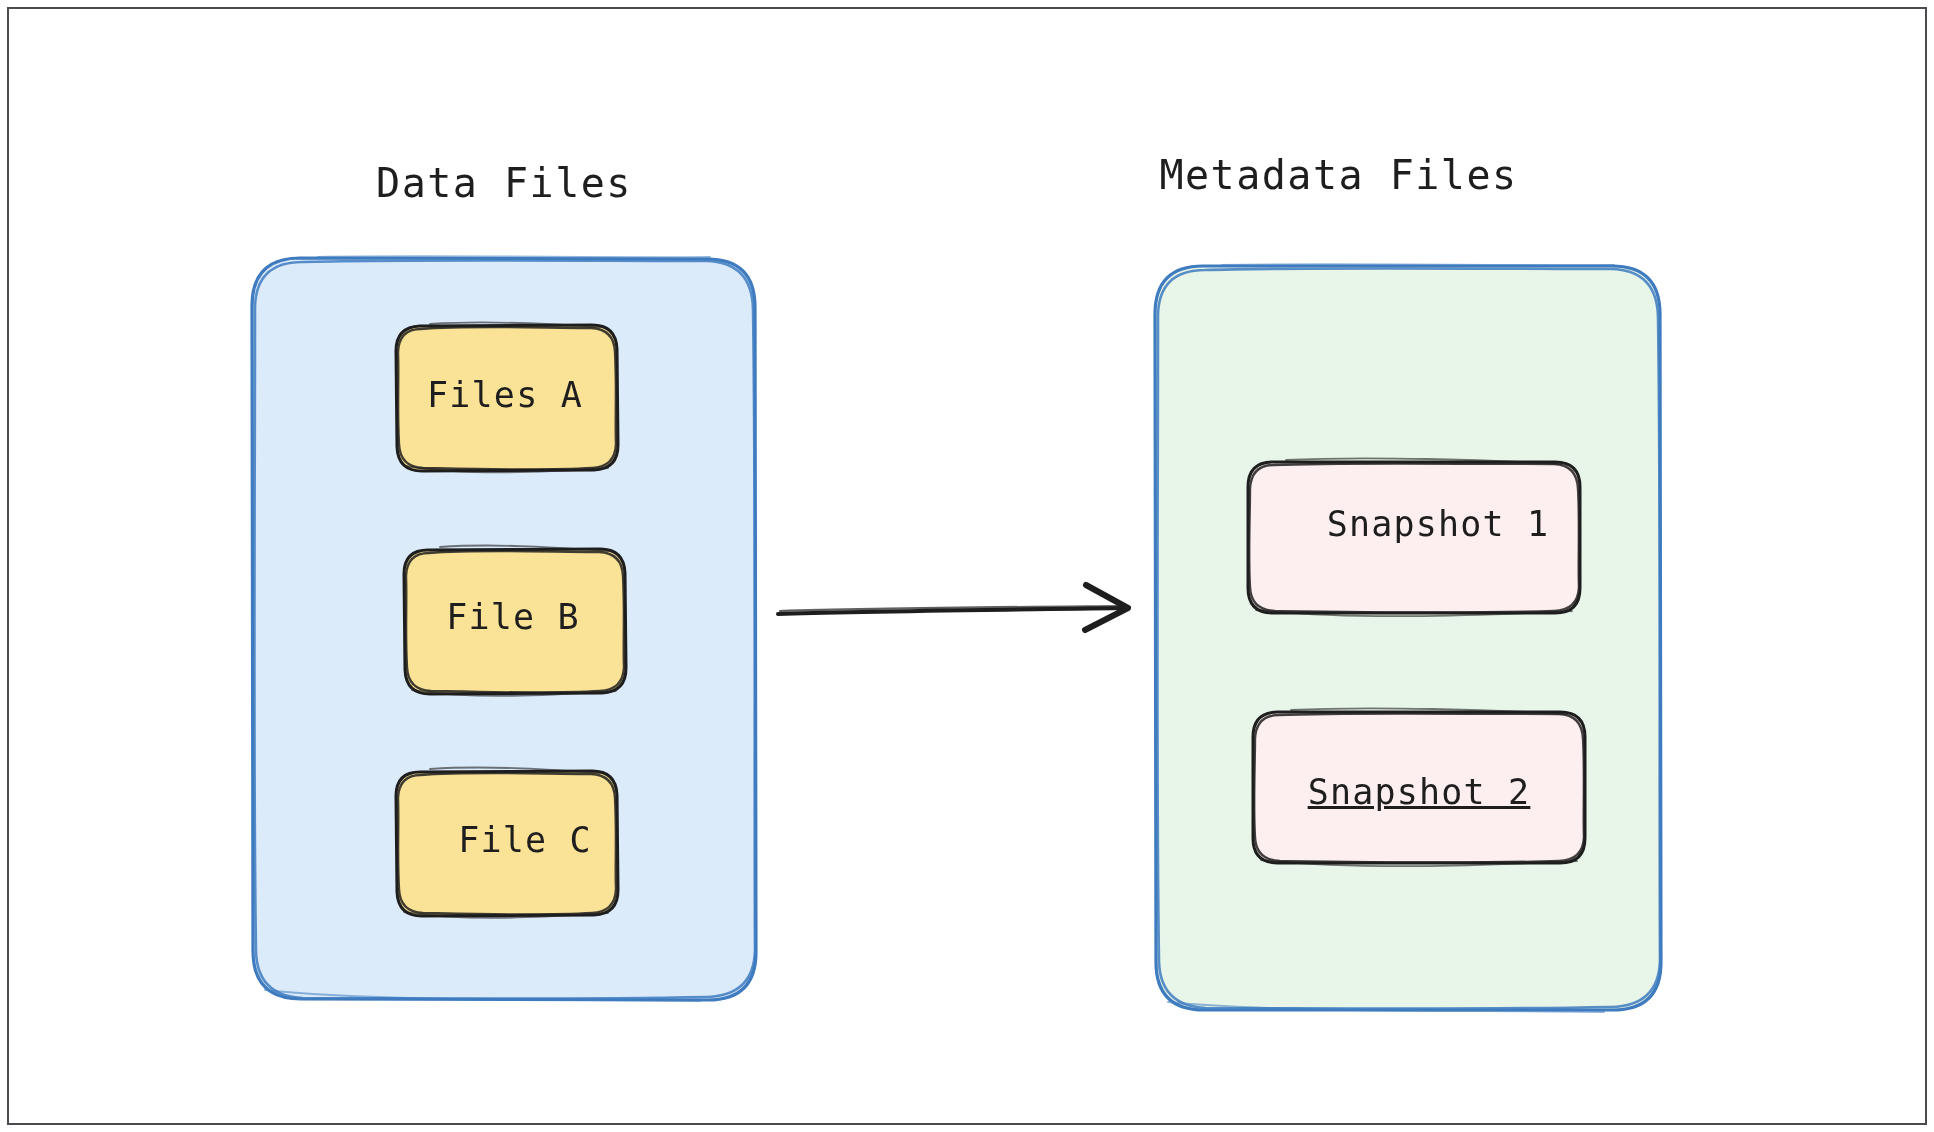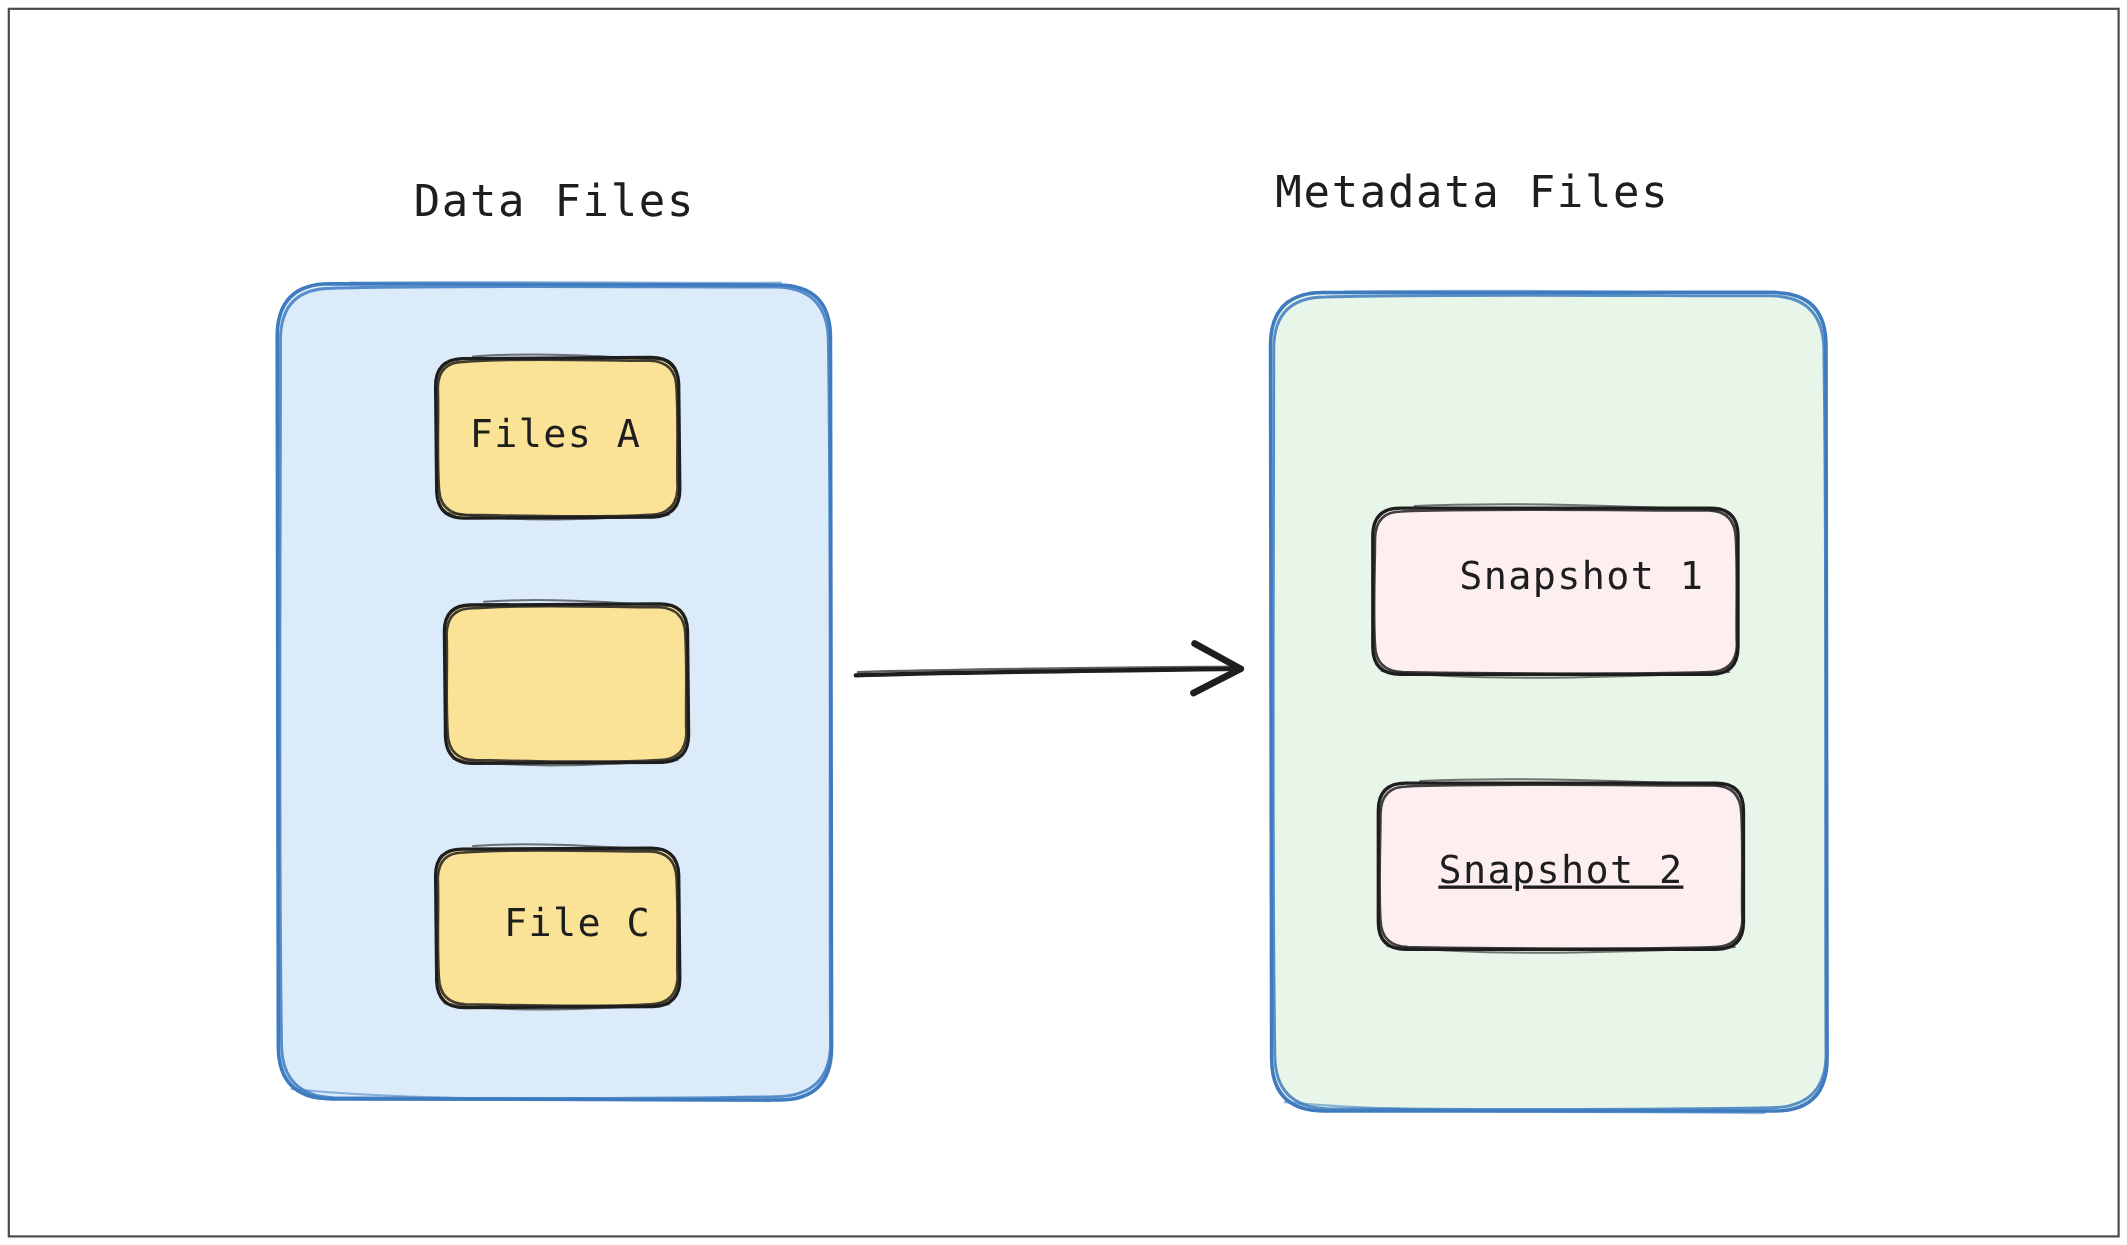--- a/index.html
+++ b/index.html
@@ -138,20 +138,21 @@
       <path d="M1261 860 C1355 870 1475 866 1577 861" fill="none" stroke="#1e1e1e" stroke-width="1.8" opacity="0.6" stroke-linecap="round"></path>
     </g>
   </svg>
 
   <div class="lbl group-title t-data-files">Data Files</div>
 
   <div class="lbl group-title t-meta-files">Metadata Files</div>
 
   <div class="lbl node-label n-file-a">Files A</div>
 
+  <div class="lbl node-label n-file-b">File B</div>
 
   <div class="lbl node-label n-file-c">File C</div>
 
   <div class="lbl node-label n-snap-1">Snapshot 1</div>
 
   <div class="lbl node-label n-snap-2">Snapshot 2</div>
 
 </div>
 
 </body></html>

